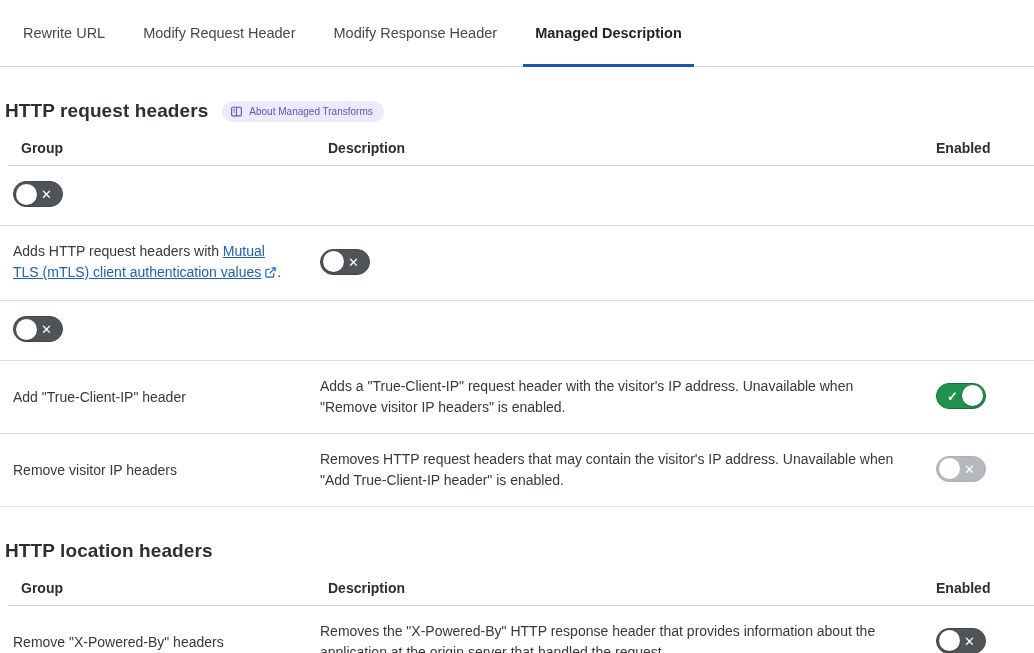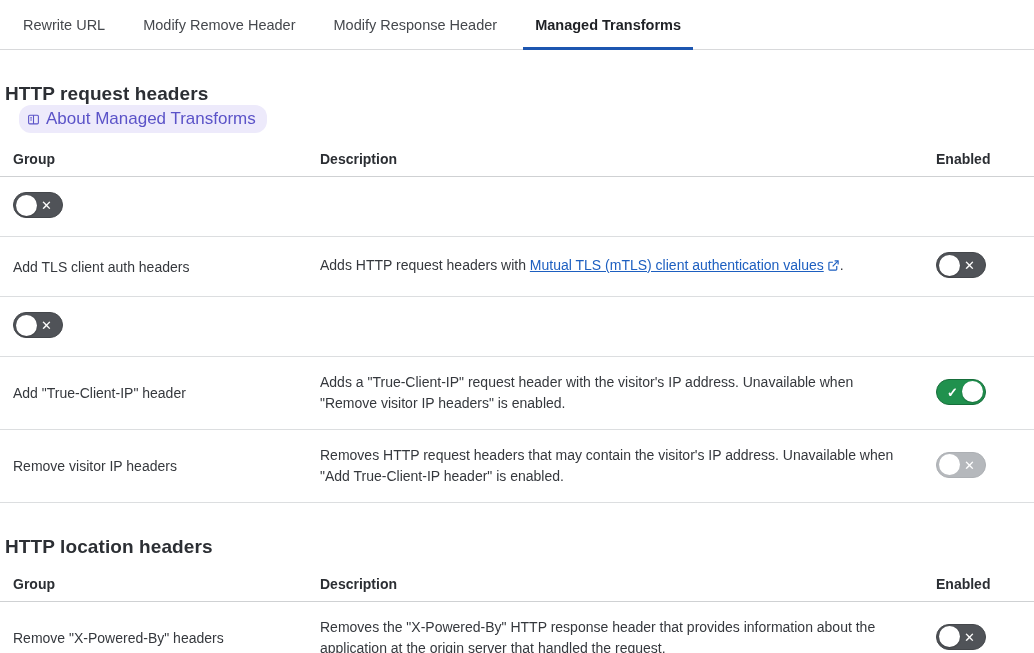--- a/index.html
+++ b/index.html
@@ -1,36 +1,36 @@
 <!DOCTYPE html>
 <html><head>
 <meta charset="utf-8">
 <style>
   * { margin:0; padding:0; box-sizing:border-box; }
   html,body { background:#ffffff; font-family:"Liberation Sans", sans-serif; color:#35383d; }
   body { width:1034px; height:653px; overflow:hidden; }
 
   
-  .tabbar { display:flex; align-items:stretch; height:50px; border-bottom:1px solid #d8d9db; padding-left:11px; }
+  .tabbar { display:flex; align-items:stretch; height:67px; border-bottom:1px solid #d8d9db; padding-left:11px; }
   .tab { display:flex; align-items:center; padding:0 12px; margin-right:14px; font-size:14.5px;
          color:#45484d; cursor:pointer; position:relative; white-space:nowrap; }
   .tab.active { color:#1f2125; font-weight:700; }
   .tab.active::after { content:""; position:absolute; left:0; right:0; bottom:-1px; height:3px; background:#1d56b0; }
 
   
-  .section-head { display:flex; align-items:flex-start; margin:33px 0 12px 5px;flex-direction:column; }
+  .section-head { display:flex; align-items:flex-end; margin:33px 0 12px 5px; }
   h2.section-title { font-size:19px; font-weight:700; color:#2c2f34; letter-spacing:.1px; }
   .badge { display:inline-flex; align-items:center; gap:6px; margin-left:14px; background:#edeafb;
-           color:#5b53c8; font-size:17px; padding:4px 11px 4px 8px; border-radius:12px; cursor:pointer; text-decoration:none; }
+           color:#5b53c8; font-size:10px; padding:4px 11px 4px 8px; border-radius:12px; cursor:pointer; text-decoration:none; }
   .badge svg { display:block; }
 
   
   .table { width:100%; }
   .trow { display:grid; grid-template-columns:307px 1fr 98px; padding-left:13px; align-items:center; }
-  .thead { border-bottom:1px solid #cfd1d3; }
+  .thead { border-bottom:1px solid #cfd1d3;margin-left:8px; }
   .thead .cell { font-weight:700; font-size:14px; color:#2b2e33; padding:6px 0 9px 0; }
   .tr { border-bottom:1px solid #dcdee0; }
   .tr .cell { font-size:14px; padding:15px 0; }
   .cell.group { color:#35383d; padding-right:20px; }
   .cell.desc { color:#35383d; line-height:21px; padding-right:34px; }
   .cell.desc a { color:#1d5fc0; text-decoration:underline; }
   .ext-icon { display:inline-block; vertical-align:-2px; margin-left:3px; }
 
   
   .toggle { width:50px; height:26px; border-radius:13px; position:relative; display:inline-block; cursor:pointer; }
@@ -45,23 +45,23 @@
   .toggle.on .mark { left:10px; font-weight:700; }
   .toggle.disabled { background:#b5b8bc; border:1px solid #adb0b4; cursor:default; }
   .toggle.disabled .knob { left:2px; top:1.5px; box-shadow:none; }
   .toggle.disabled .mark { right:10px; }
 </style>
 </head>
 <body>
 
 <nav class="tabbar">
   <div class="tab">Rewrite URL</div>
-  <div class="tab">Modify Remove Header</div>
+  <div class="tab">Modify Request Header</div>
   <div class="tab">Modify Response Header</div>
-  <div class="tab active">Managed Transforms</div>
+  <div class="tab active">Managed Description</div>
 </nav>
 
 <div class="section-head">
   <h2 class="section-title">HTTP request headers</h2>
   <a class="badge">
     <span>
       <svg width="13" height="13" viewBox="0 0 24 24" fill="none" stroke="#5b53c8" stroke-width="2">
         <rect x="3" y="4" width="18" height="16" rx="2"></rect>
         <line x1="12" y1="4" x2="12" y2="20"></line>
         <line x1="6" y1="9" x2="9" y2="9"></line>
@@ -82,21 +82,20 @@
   <div class="trow tr">
     <div class="cell">
       <span class="toggle off">
         <span class="knob"></span>
         <span class="mark">✕</span>
       </span>
     </div>
   </div>
 
   <div class="trow tr">
-    <div class="cell group">Add TLS client auth headers</div>
     <div class="cell desc">
       <span>Adds HTTP request headers with </span><a><span>Mutual TLS (mTLS) client authentication values</span><span class="ext-icon"><svg width="13" height="13" viewBox="0 0 24 24" fill="none" stroke="#1d5fc0" stroke-width="2.2">
               <path d="M18 13v6a1.5 1.5 0 0 1-1.5 1.5H5A1.5 1.5 0 0 1 3.5 19V7.5A1.5 1.5 0 0 1 5 6h6"></path>
               <path d="M14 3.5h6.5V10"></path>
               <path d="M10.5 13.5L20 4"></path>
             </svg></span></a><span>.</span>
     </div>
     <div class="cell">
       <span class="toggle off">
         <span class="knob"></span>

